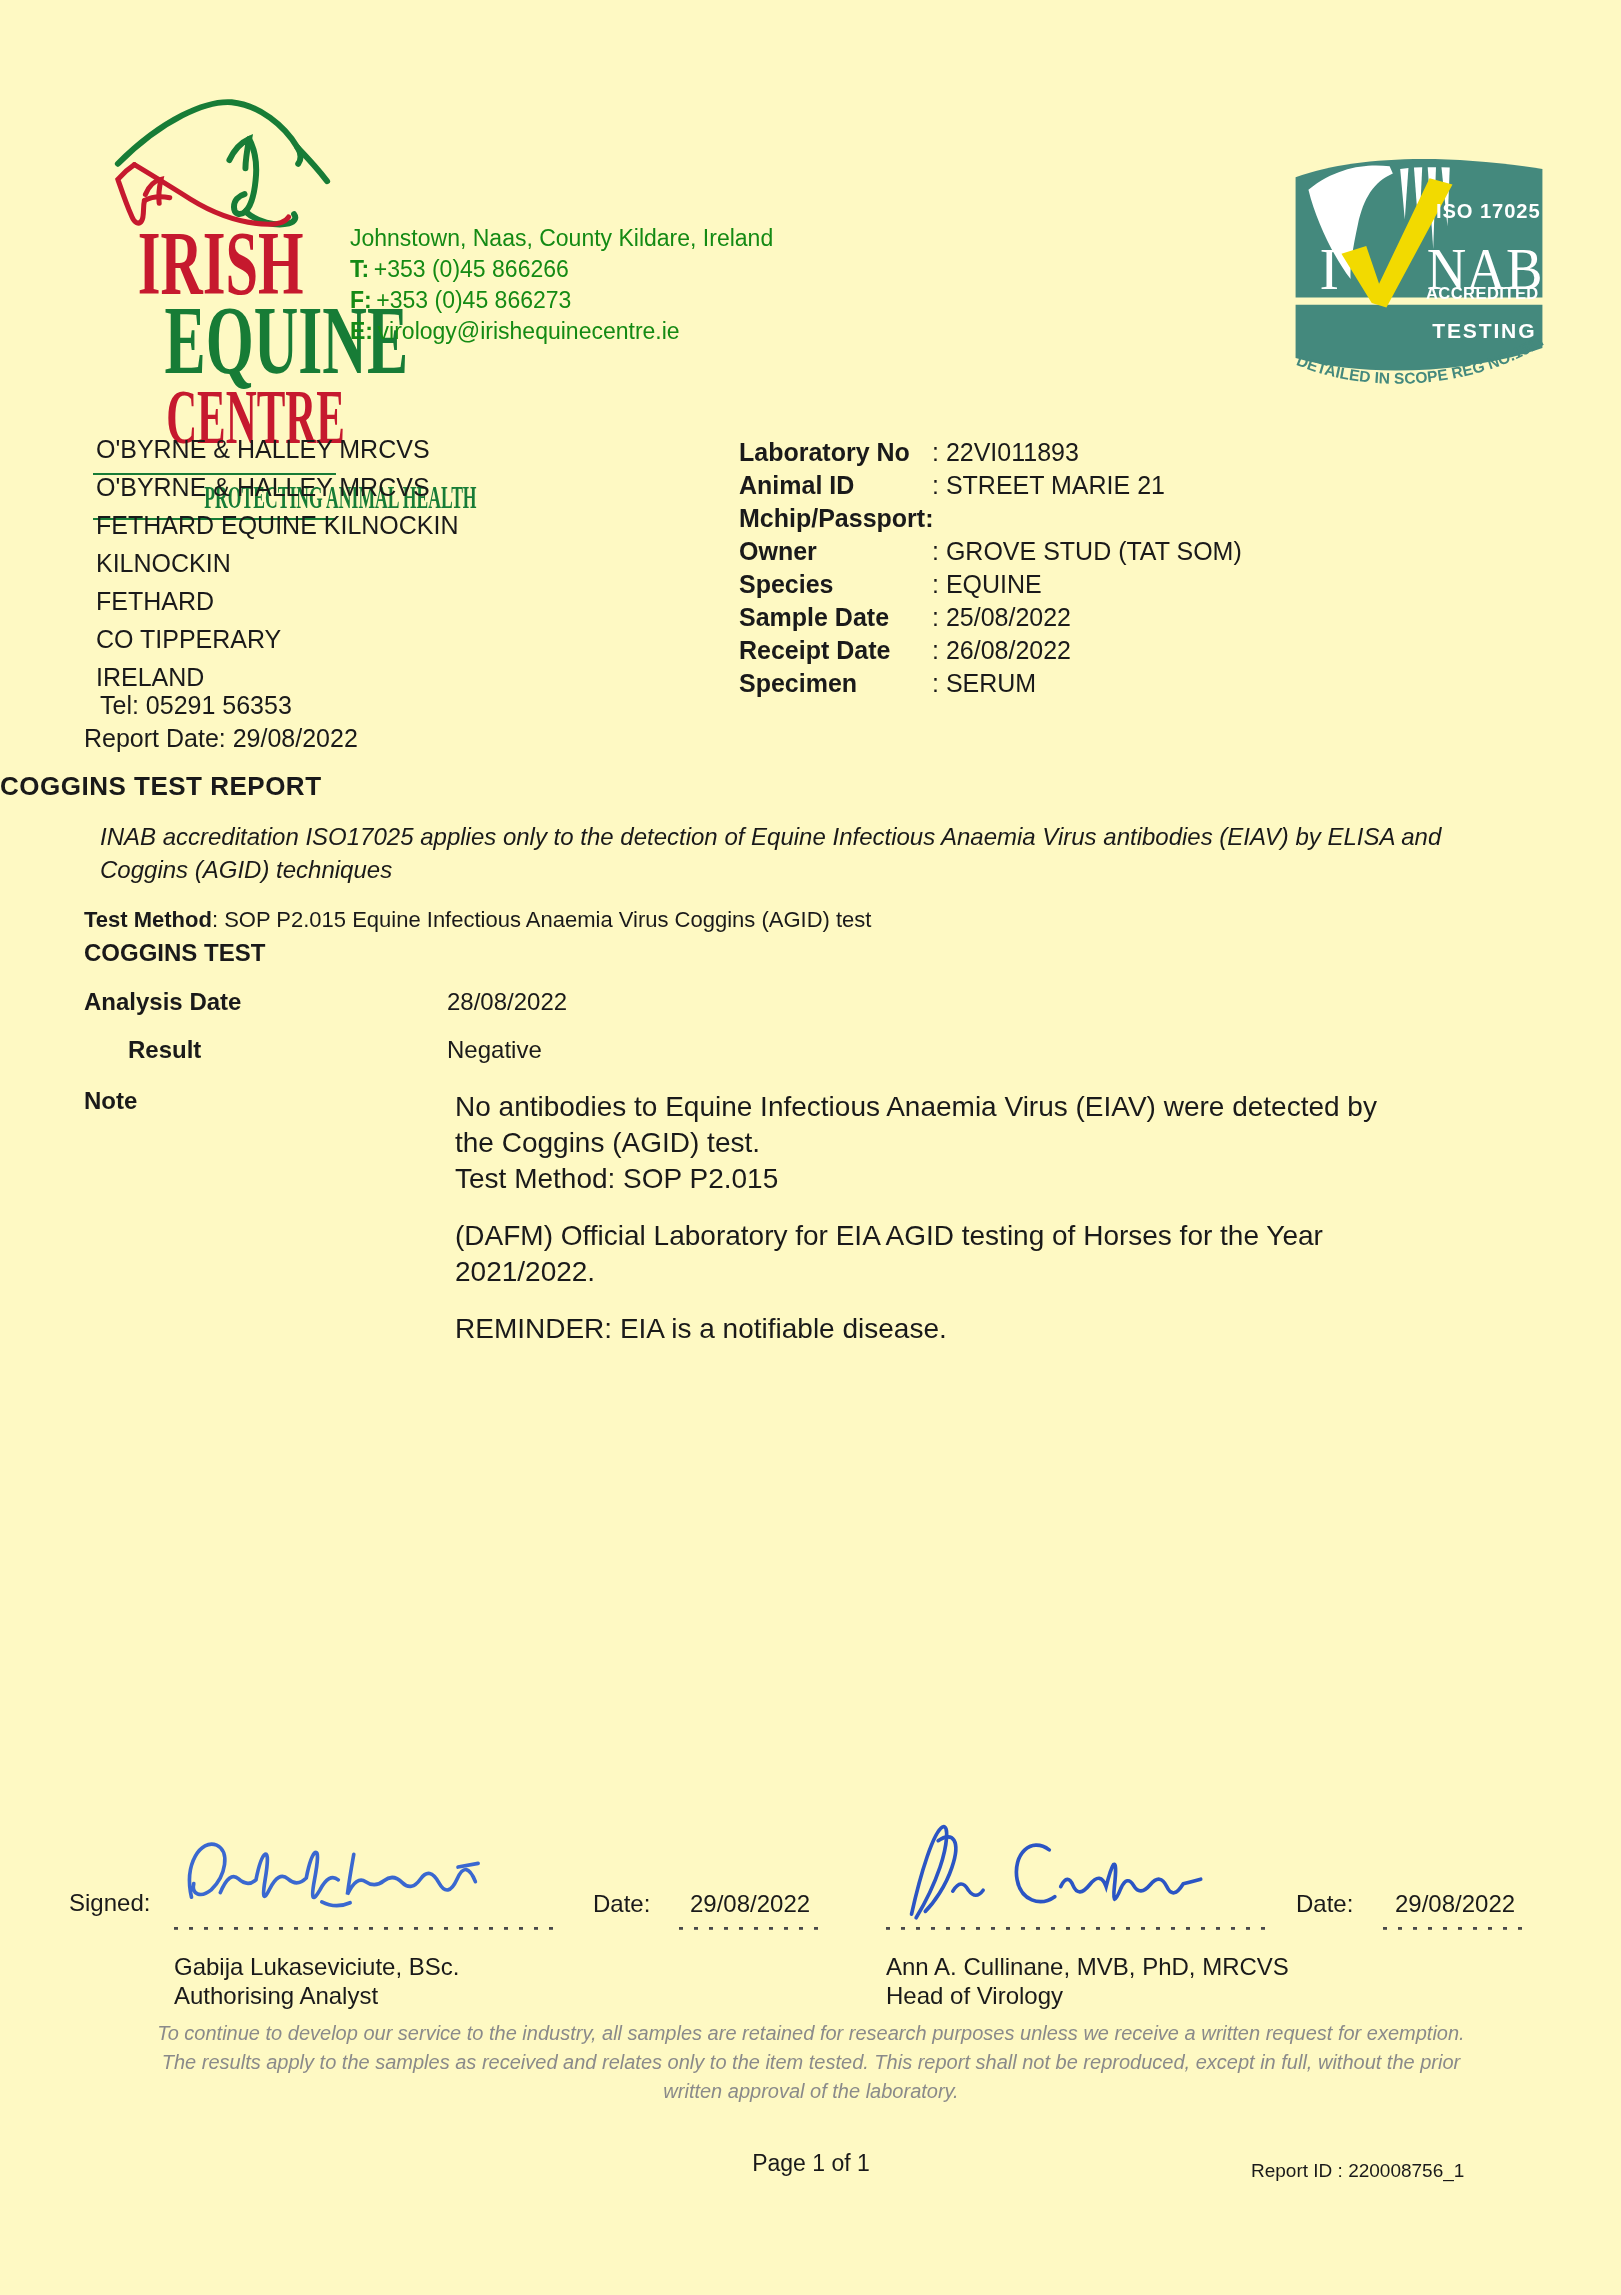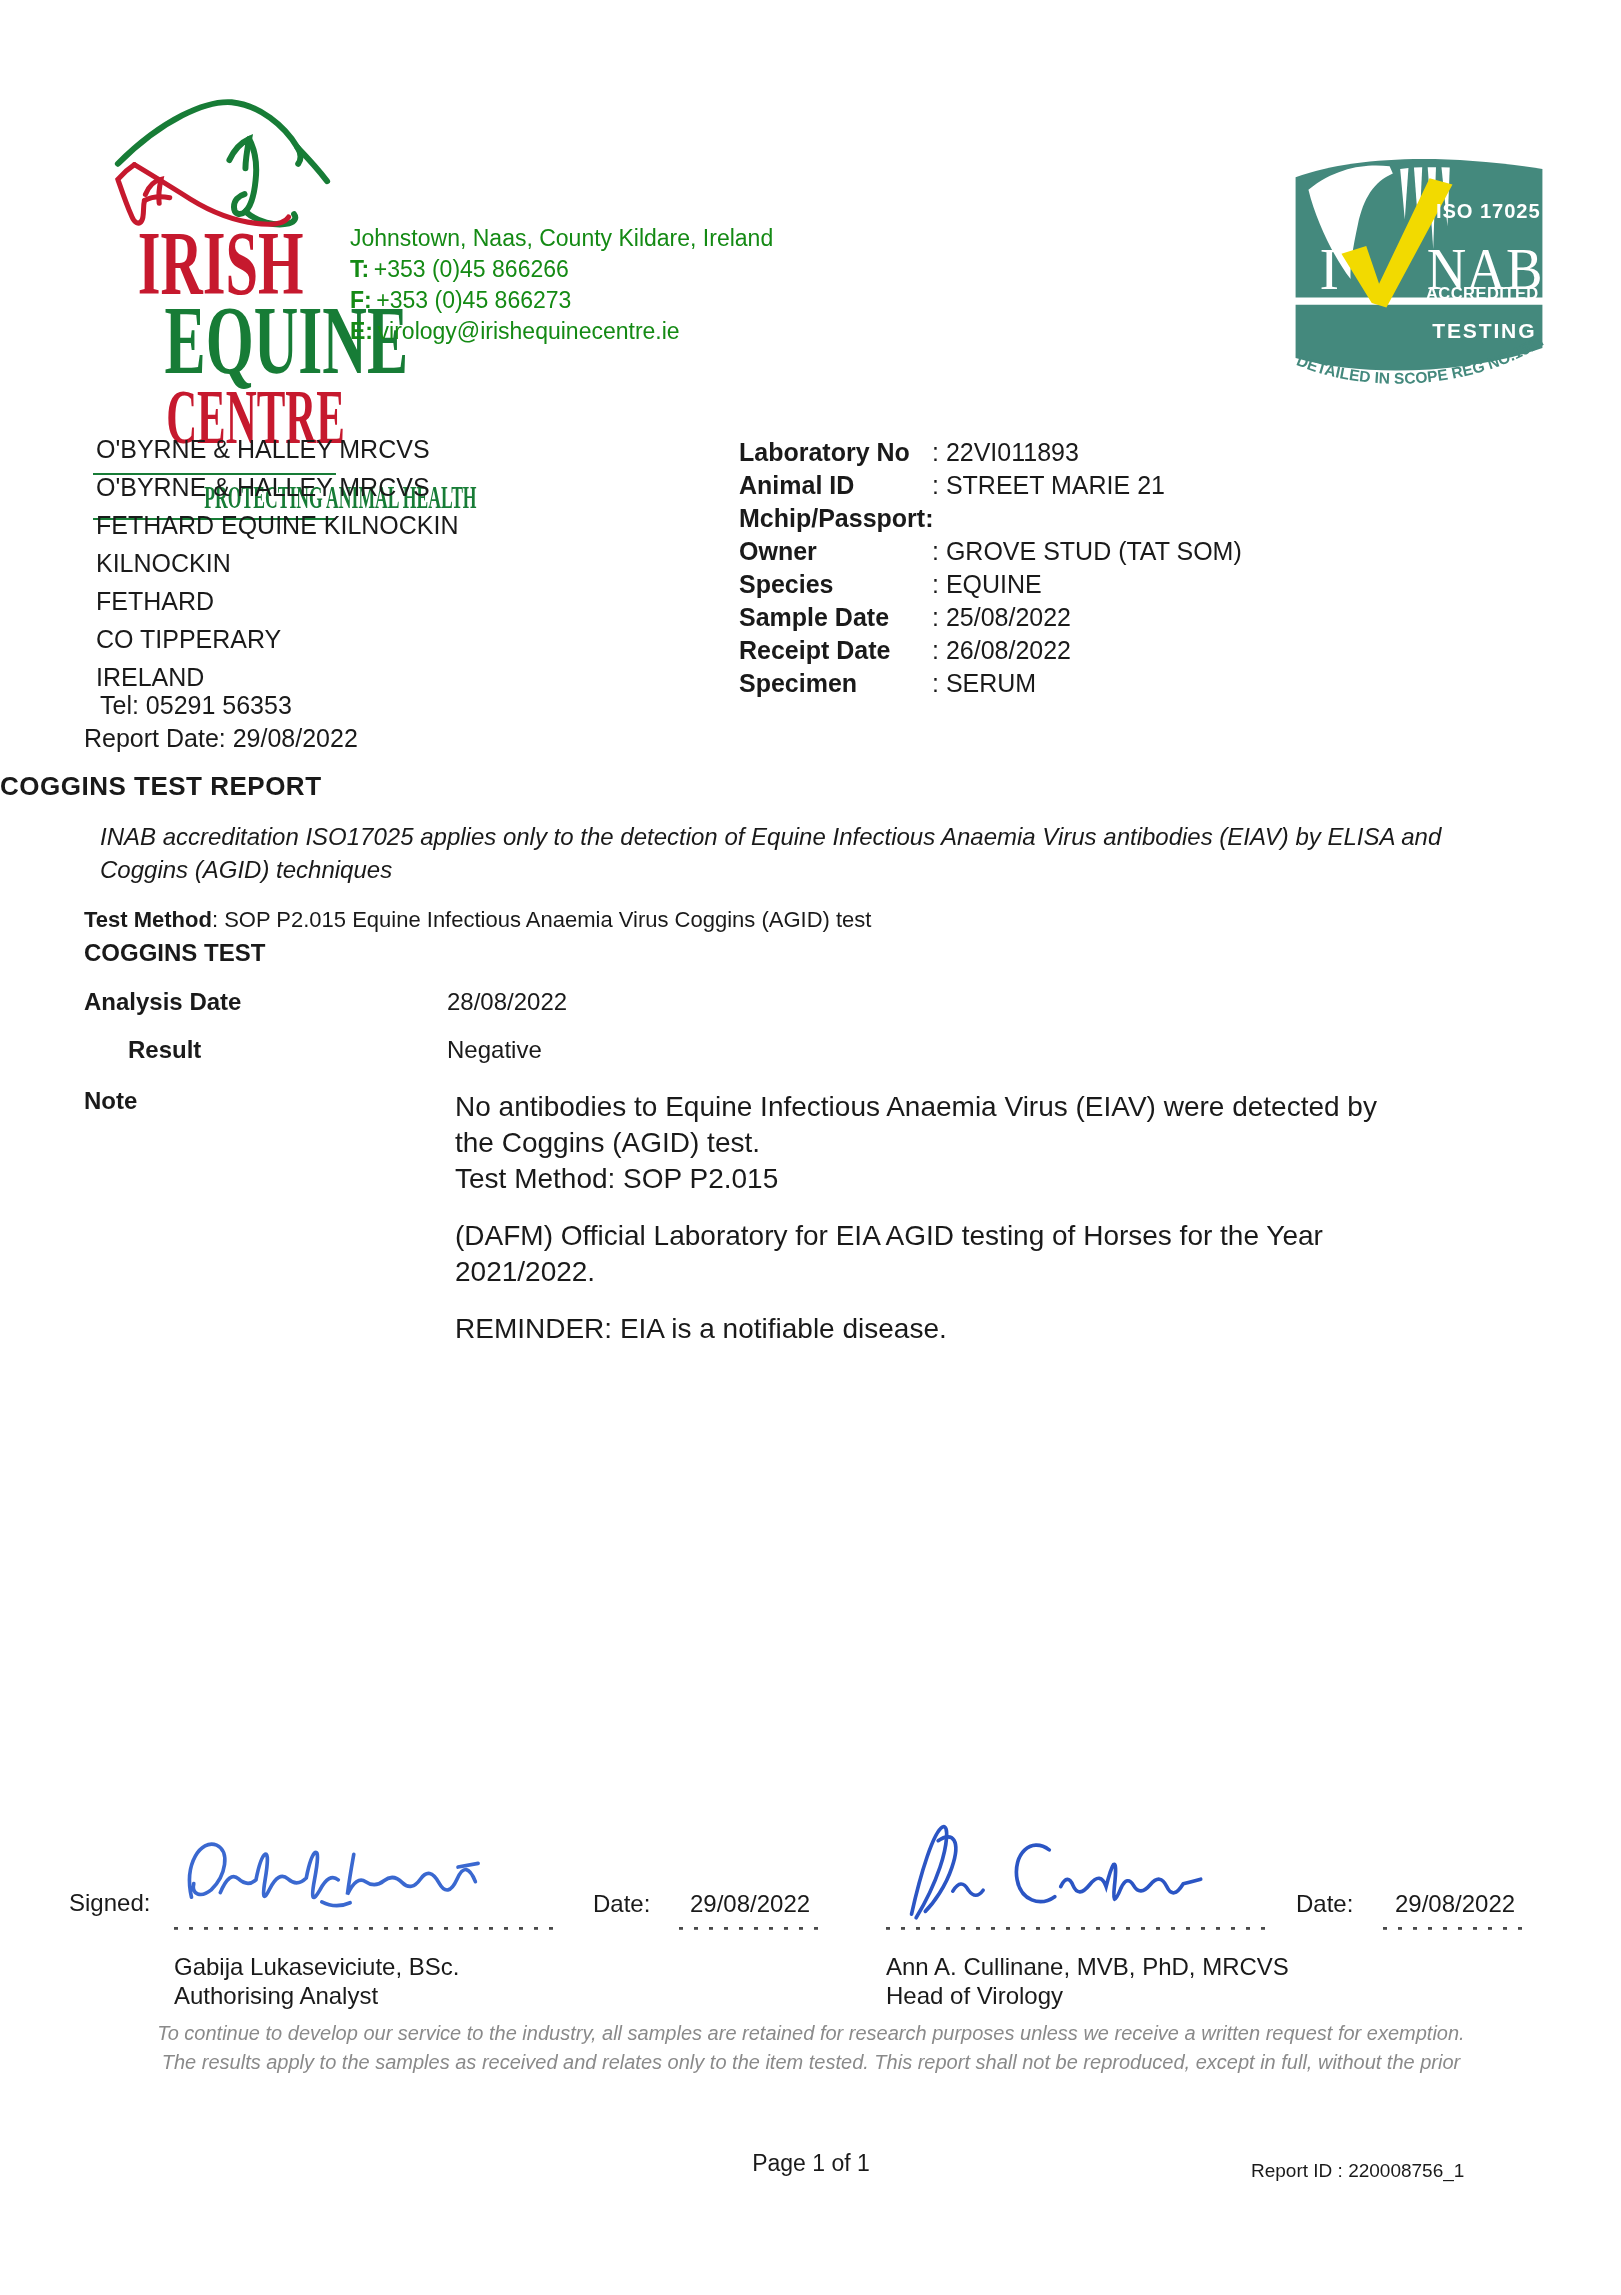--- a/index.html
+++ b/index.html
@@ -1,17 +1,17 @@
 <!DOCTYPE html>
 <html style="font-size:7.3px"><head>
 <meta charset="utf-8">
 <style>
   html,body{margin:0;padding:0;background:#e8e8e8;}
   .page{
-    position:relative; width:1622px; height:2295px; background:#ffffff;
+    position:relative; width:1622px; height:2295px; background:#fef9c3;
     font-family:"Liberation Sans", sans-serif; color:#1a1a1a; overflow:hidden;
   }
   .abs{position:absolute;}
   .b{font-weight:bold;}
   
   .logo-line{left:93px; width:243px; text-align:center; line-height:1; white-space:nowrap;}
   .logo-line span{display:inline-block; font-family:"Liberation Serif", serif; font-weight:bold;}
   .logo-irish span  {font-size:90px; color:#C6192E; transform:scaleX(0.65);}
   .logo-equine span {font-size:98px; color:#177C36; transform:scaleX(0.63);}
   .logo-centre span {font-size:78px; color:#C6192E; transform:scaleX(0.55);}
@@ -226,18 +226,19 @@
     <div>Authorising Analyst</div>
   </div>
   <div class="abs sig-name" style="left:886px; top:1952px;">
     <div>Ann A. Cullinane, MVB, PhD, MRCVS</div>
     <div>Head of Virology</div>
   </div>
 
   <div class="abs disclaimer">
     <div>To continue to develop our service to the industry, all samples are retained for research purposes unless we receive a written request for exemption.</div>
     <div>The results apply to the samples as received and relates only to the item tested. This report shall not be reproduced, except in full, without the prior</div>
+    <div>written approval of the laboratory.</div>
   </div>
   <div class="abs pagenum">Page 1 of 1</div>
   <div class="abs reportid">Report ID : 220008756_1</div>
 
 </div>
 
 
 </body></html>

